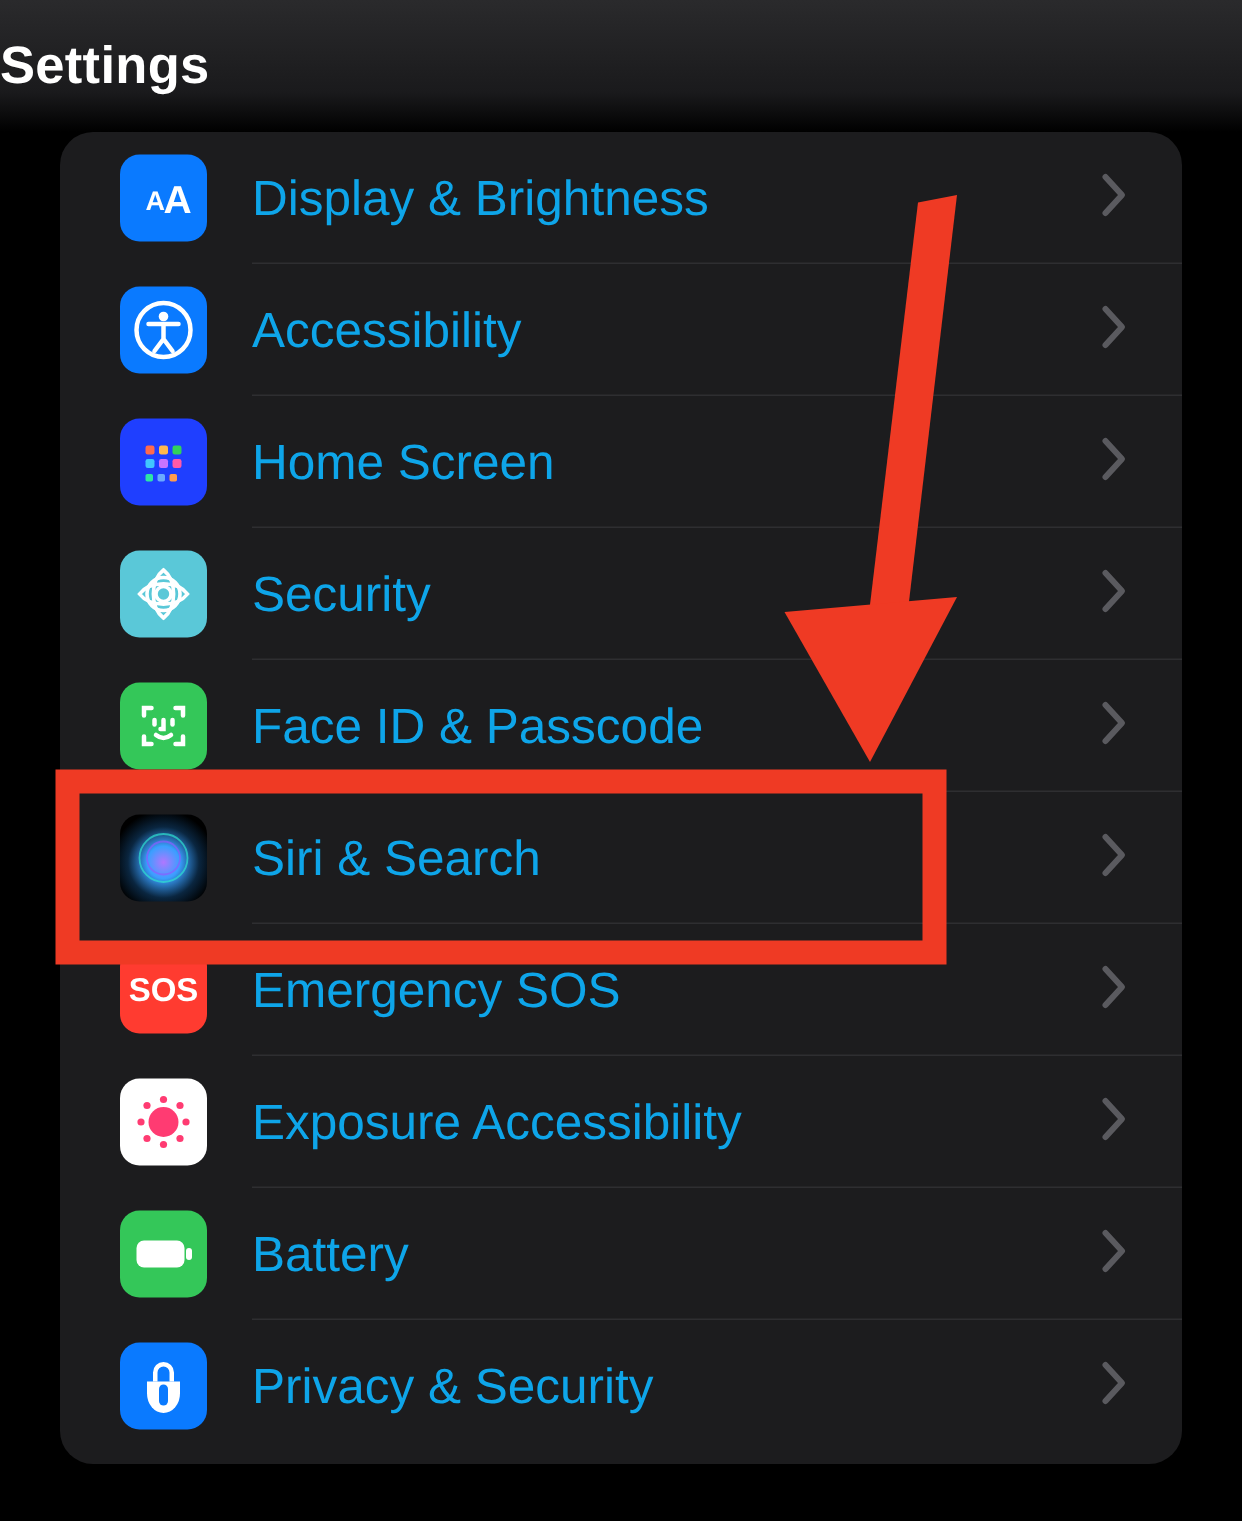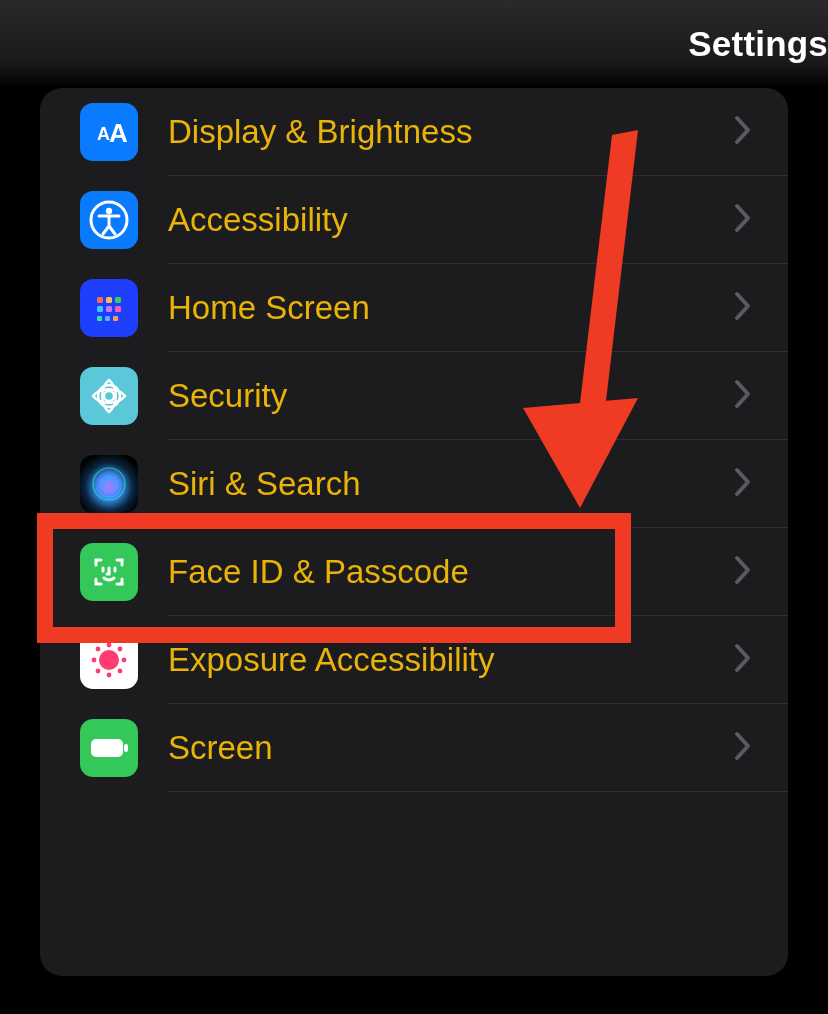--- a/index.html
+++ b/index.html
@@ -11,21 +11,21 @@
     color: #fff;
     overflow: hidden;
     position: relative;
   }
   .header {
     height: 88px;
     width: 100%;
     background: linear-gradient(#2a2a2c, #1a1a1c 70%, #000);
     display: flex;
     align-items: center;
-    justify-content: flex-end;
+    justify-content: flex-start;
     position: relative;
     z-index: 2;
   }
   .header-title {
     font-size: 35px;
     font-weight: 600;
     letter-spacing: 0.2px;
   }
   .panel {
     position: absolute;
@@ -52,21 +52,21 @@
     border-radius: 13px;
     flex: 0 0 58px;
     display: flex;
     align-items: center;
     justify-content: center;
   }
   .row .label {
     margin-left: 30px;
     font-size: 33px;
     font-weight: 400;
-    color: #eab308;
+    color: #0ea5e9;
     flex: 1 1 auto;
   }
   .row .chevron {
     margin-right: 36px;
     flex: 0 0 auto;
     color: #5a5a5f;
   }
   .separator {
     position: absolute;
     left: 128px;
@@ -170,36 +170,20 @@
       <svg width="42" height="42" viewBox="0 0 42 42">
         <g stroke="#fff" stroke-width="2.4" fill="none" stroke-linecap="round">
           <circle cx="21" cy="21" r="5"></circle>
           <circle cx="21" cy="21" r="11"></circle>
           <path d="M21 5 C 30 12, 30 30, 21 37 C 12 30, 12 12, 21 5 Z"></path>
           <path d="M5 21 C 12 12, 30 12, 37 21 C 30 30, 12 30, 5 21 Z"></path>
         </g>
       </svg>
     </div>
     <div class="label">Security</div>
-    <div class="chevron">
-      <svg width="18" height="30" viewBox="0 0 18 30">
-          <path d="M3 3 L14 15 L3 27" stroke="#5a5a5f" stroke-width="4" fill="none" stroke-linecap="round" stroke-linejoin="round"></path>
-        </svg>
-    </div>
-    <div class="separator"></div>
-  </div>
-
-  <div class="row">
-    <div class="icon bg-blackgrad">
-      <svg width="46" height="46" viewBox="0 0 46 46">
-        <circle cx="23" cy="23" r="16" fill="none" stroke="#2fe0d0" stroke-width="1.2" opacity="0.7"></circle>
-        <circle cx="23" cy="23" r="11" fill="none" stroke="#8a5cff" stroke-width="1.2" opacity="0.7"></circle>
-      </svg>
-    </div>
-    <div class="label">Siri &amp; Search</div>
     <div class="chevron">
       <svg width="18" height="30" viewBox="0 0 18 30">
           <path d="M3 3 L14 15 L3 27" stroke="#5a5a5f" stroke-width="4" fill="none" stroke-linecap="round" stroke-linejoin="round"></path>
         </svg>
     </div>
     <div class="separator"></div>
   </div>
 
   <div class="row">
     <div class="icon bg-green">
@@ -218,20 +202,50 @@
     </div>
     <div class="label">Face ID &amp; Passcode</div>
     <div class="chevron">
       <svg width="18" height="30" viewBox="0 0 18 30">
           <path d="M3 3 L14 15 L3 27" stroke="#5a5a5f" stroke-width="4" fill="none" stroke-linecap="round" stroke-linejoin="round"></path>
         </svg>
     </div>
     <div class="separator"></div>
   </div>
 
+  <div class="row">
+    <div class="icon bg-blackgrad">
+      <svg width="46" height="46" viewBox="0 0 46 46">
+        <circle cx="23" cy="23" r="16" fill="none" stroke="#2fe0d0" stroke-width="1.2" opacity="0.7"></circle>
+        <circle cx="23" cy="23" r="11" fill="none" stroke="#8a5cff" stroke-width="1.2" opacity="0.7"></circle>
+      </svg>
+    </div>
+    <div class="label">Siri &amp; Search</div>
+    <div class="chevron">
+      <svg width="18" height="30" viewBox="0 0 18 30">
+          <path d="M3 3 L14 15 L3 27" stroke="#5a5a5f" stroke-width="4" fill="none" stroke-linecap="round" stroke-linejoin="round"></path>
+        </svg>
+    </div>
+    <div class="separator"></div>
+  </div>
+
+  <div class="row">
+    <div class="icon bg-red">
+      <svg width="48" height="40" viewBox="0 0 48 40">
+        <text x="24" y="27" font-size="22" font-weight="800" fill="#fff" font-family="Arial" text-anchor="middle">SOS</text>
+      </svg>
+    </div>
+    <div class="label">Emergency SOS</div>
+    <div class="chevron">
+      <svg width="18" height="30" viewBox="0 0 18 30">
+          <path d="M3 3 L14 15 L3 27" stroke="#5a5a5f" stroke-width="4" fill="none" stroke-linecap="round" stroke-linejoin="round"></path>
+        </svg>
+    </div>
+    <div class="separator"></div>
+  </div>
 
   <div class="row">
     <div class="icon bg-white">
       <svg width="42" height="42" viewBox="0 0 42 42">
         <circle cx="21" cy="21" r="10" fill="#ff3b72"></circle>
         <g fill="#ff3b72">
           <circle cx="21" cy="6" r="2.4"></circle>
             <circle cx="21" cy="36" r="2.4"></circle>
           <circle cx="6" cy="21" r="2.4"></circle>
             <circle cx="36" cy="21" r="2.4"></circle>
@@ -251,29 +265,44 @@
     <div class="separator"></div>
   </div>
 
   <div class="row">
     <div class="icon bg-green">
       <svg width="46" height="30" viewBox="0 0 46 30">
         <rect x="5" y="6" width="32" height="18" rx="5" fill="#fff"></rect>
         <rect x="38" y="11" width="4" height="8" rx="2" fill="#fff"></rect>
       </svg>
     </div>
-    <div class="label">Screen</div>
-    <div class="chevron">
-      <svg width="18" height="30" viewBox="0 0 18 30">
-          <path d="M3 3 L14 15 L3 27" stroke="#5a5a5f" stroke-width="4" fill="none" stroke-linecap="round" stroke-linejoin="round"></path>
-        </svg>
-    </div>
-    <div class="separator"></div>
-  </div>
-
+    <div class="label">Battery</div>
+    <div class="chevron">
+      <svg width="18" height="30" viewBox="0 0 18 30">
+          <path d="M3 3 L14 15 L3 27" stroke="#5a5a5f" stroke-width="4" fill="none" stroke-linecap="round" stroke-linejoin="round"></path>
+        </svg>
+    </div>
+    <div class="separator"></div>
+  </div>
+
+  <div class="row">
+    <div class="icon bg-blueicon">
+      <svg width="38" height="42" viewBox="0 0 38 42">
+        <path d="M12 12 a7 7 0 0 1 14 0 v6 h-3 v-6 a4 4 0 0 0 -8 0 v6 h-3z" fill="#fff"></path>
+        <path d="M8 18 h22 v8 a11 13 0 0 1 -11 13 a11 13 0 0 1 -11 -13 z" fill="#fff"></path>
+        <rect x="16" y="20" width="6" height="14" rx="3" fill="#0a7aff"></rect>
+      </svg>
+    </div>
+    <div class="label">Privacy &amp; Security</div>
+    <div class="chevron">
+      <svg width="18" height="30" viewBox="0 0 18 30">
+          <path d="M3 3 L14 15 L3 27" stroke="#5a5a5f" stroke-width="4" fill="none" stroke-linecap="round" stroke-linejoin="round"></path>
+        </svg>
+    </div>
+  </div>
 
 </div>
 
 <svg class="annotation" width="828" height="1014" viewBox="0 0 828 1014">
   <defs>
     <marker id="arrowhead" markerWidth="1" markerHeight="1"></marker>
   </defs>
 
   <rect x="45" y="521" width="578" height="114" fill="none" stroke="#ef3a24" stroke-width="16"></rect>
 

